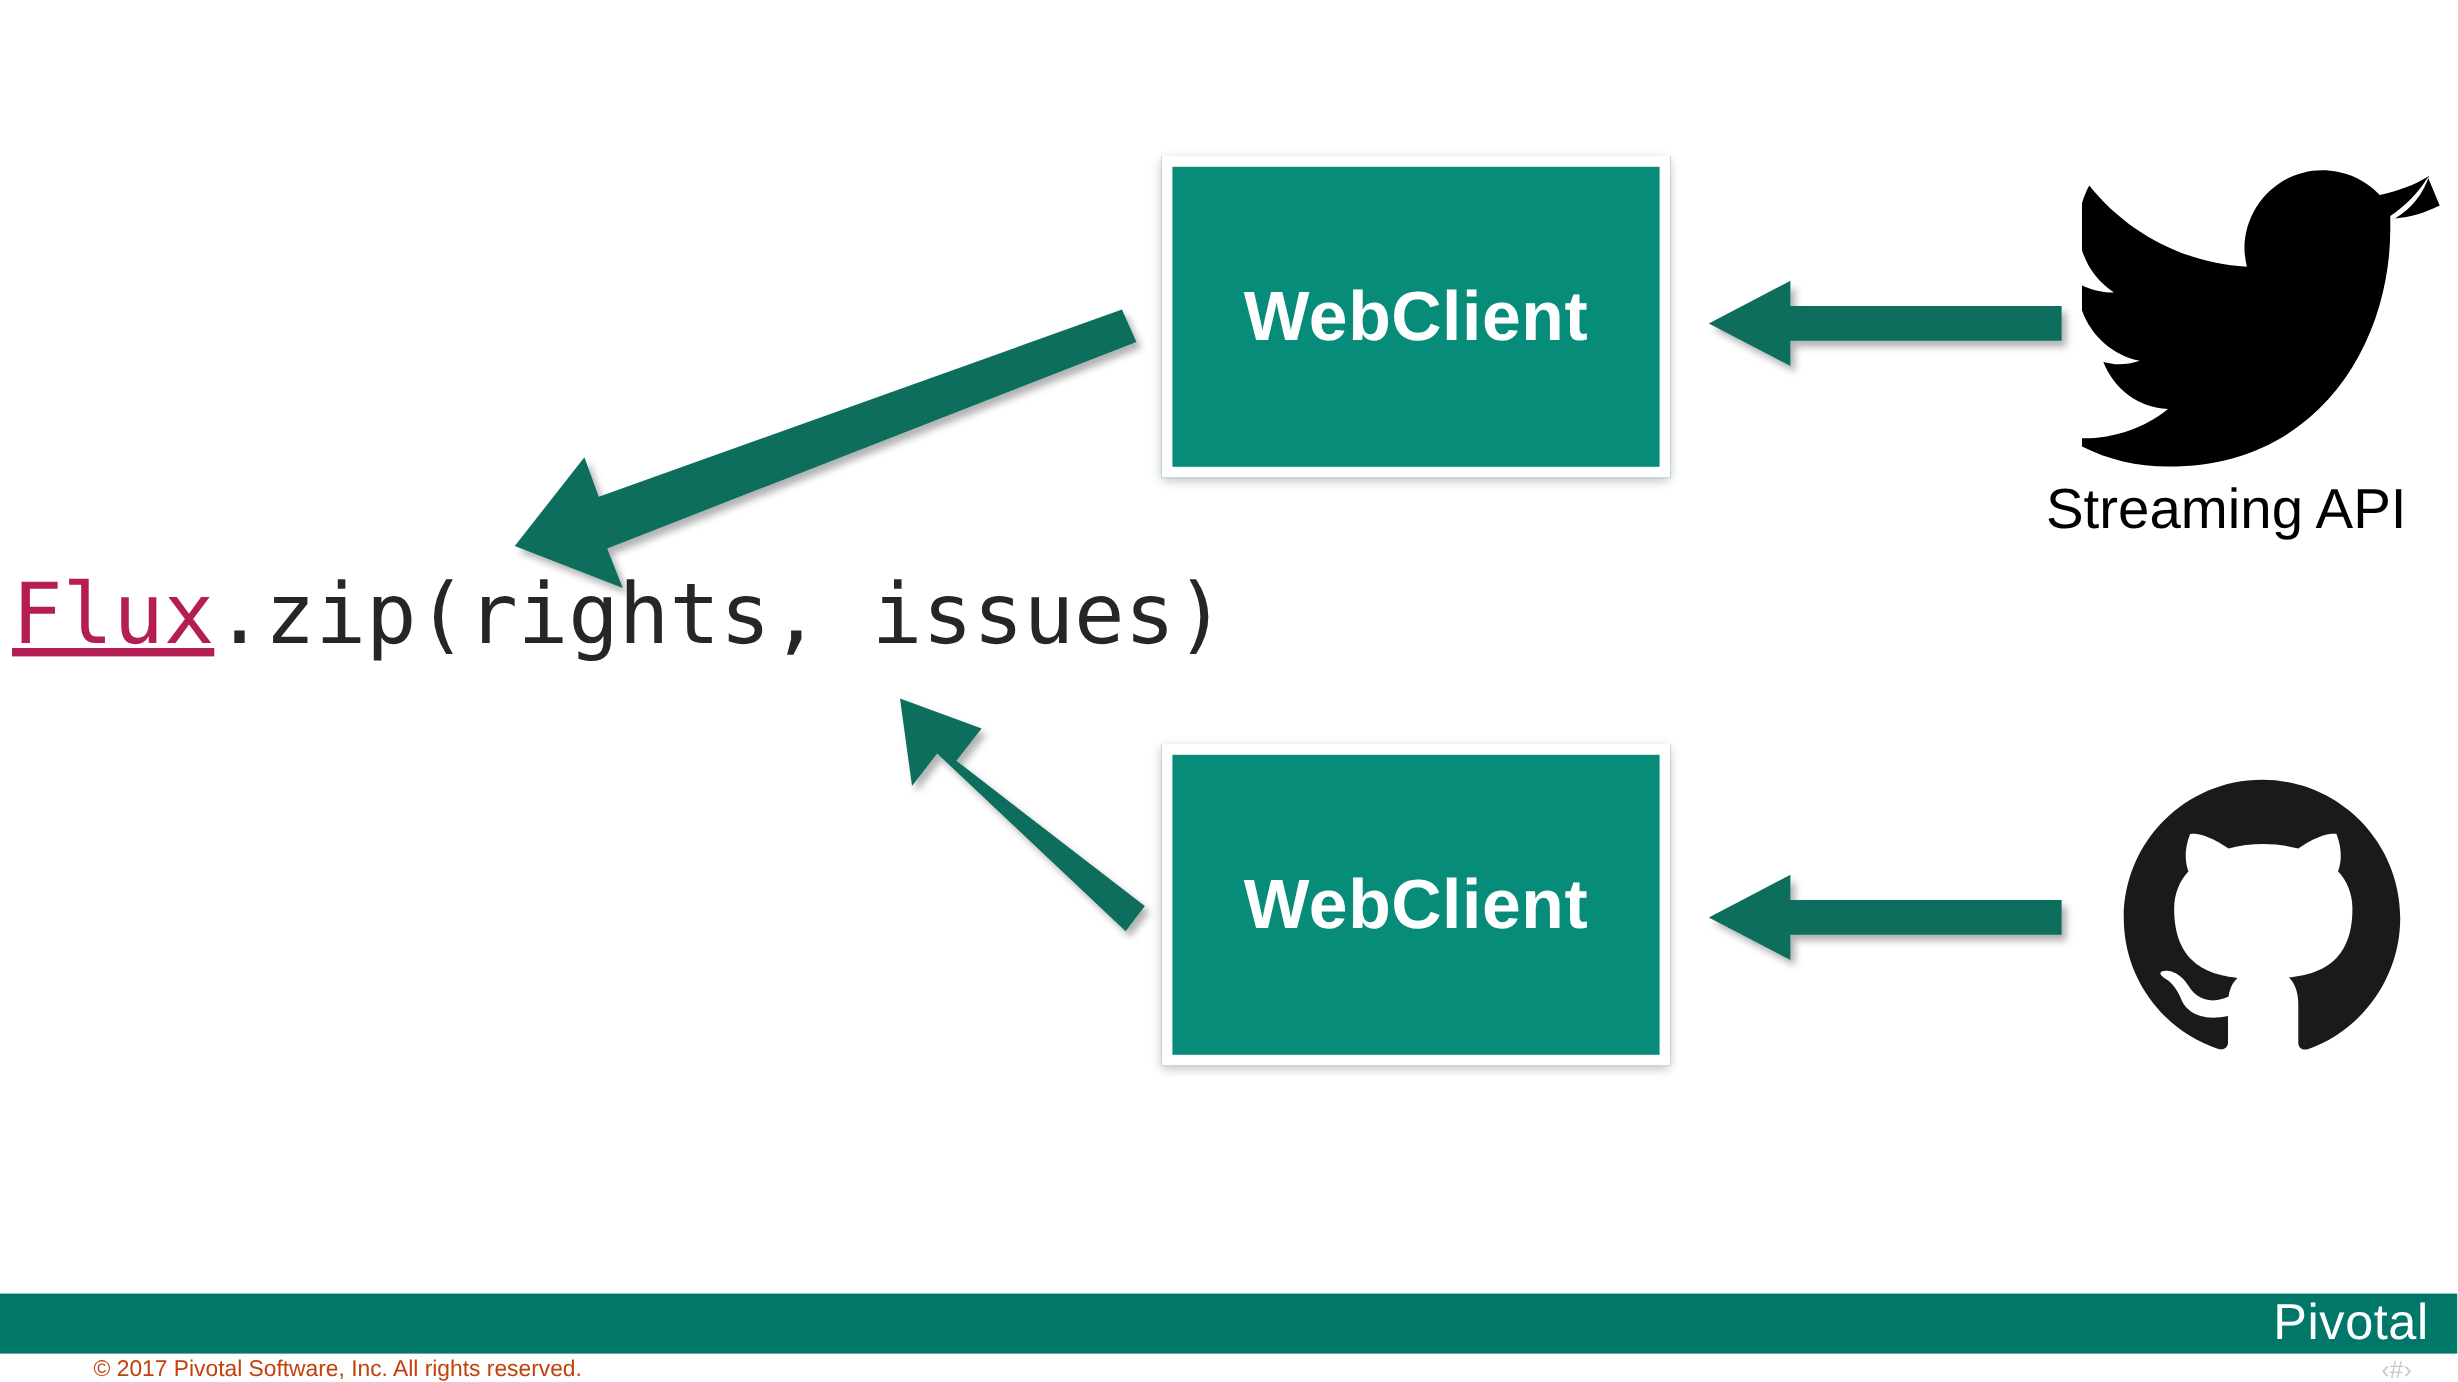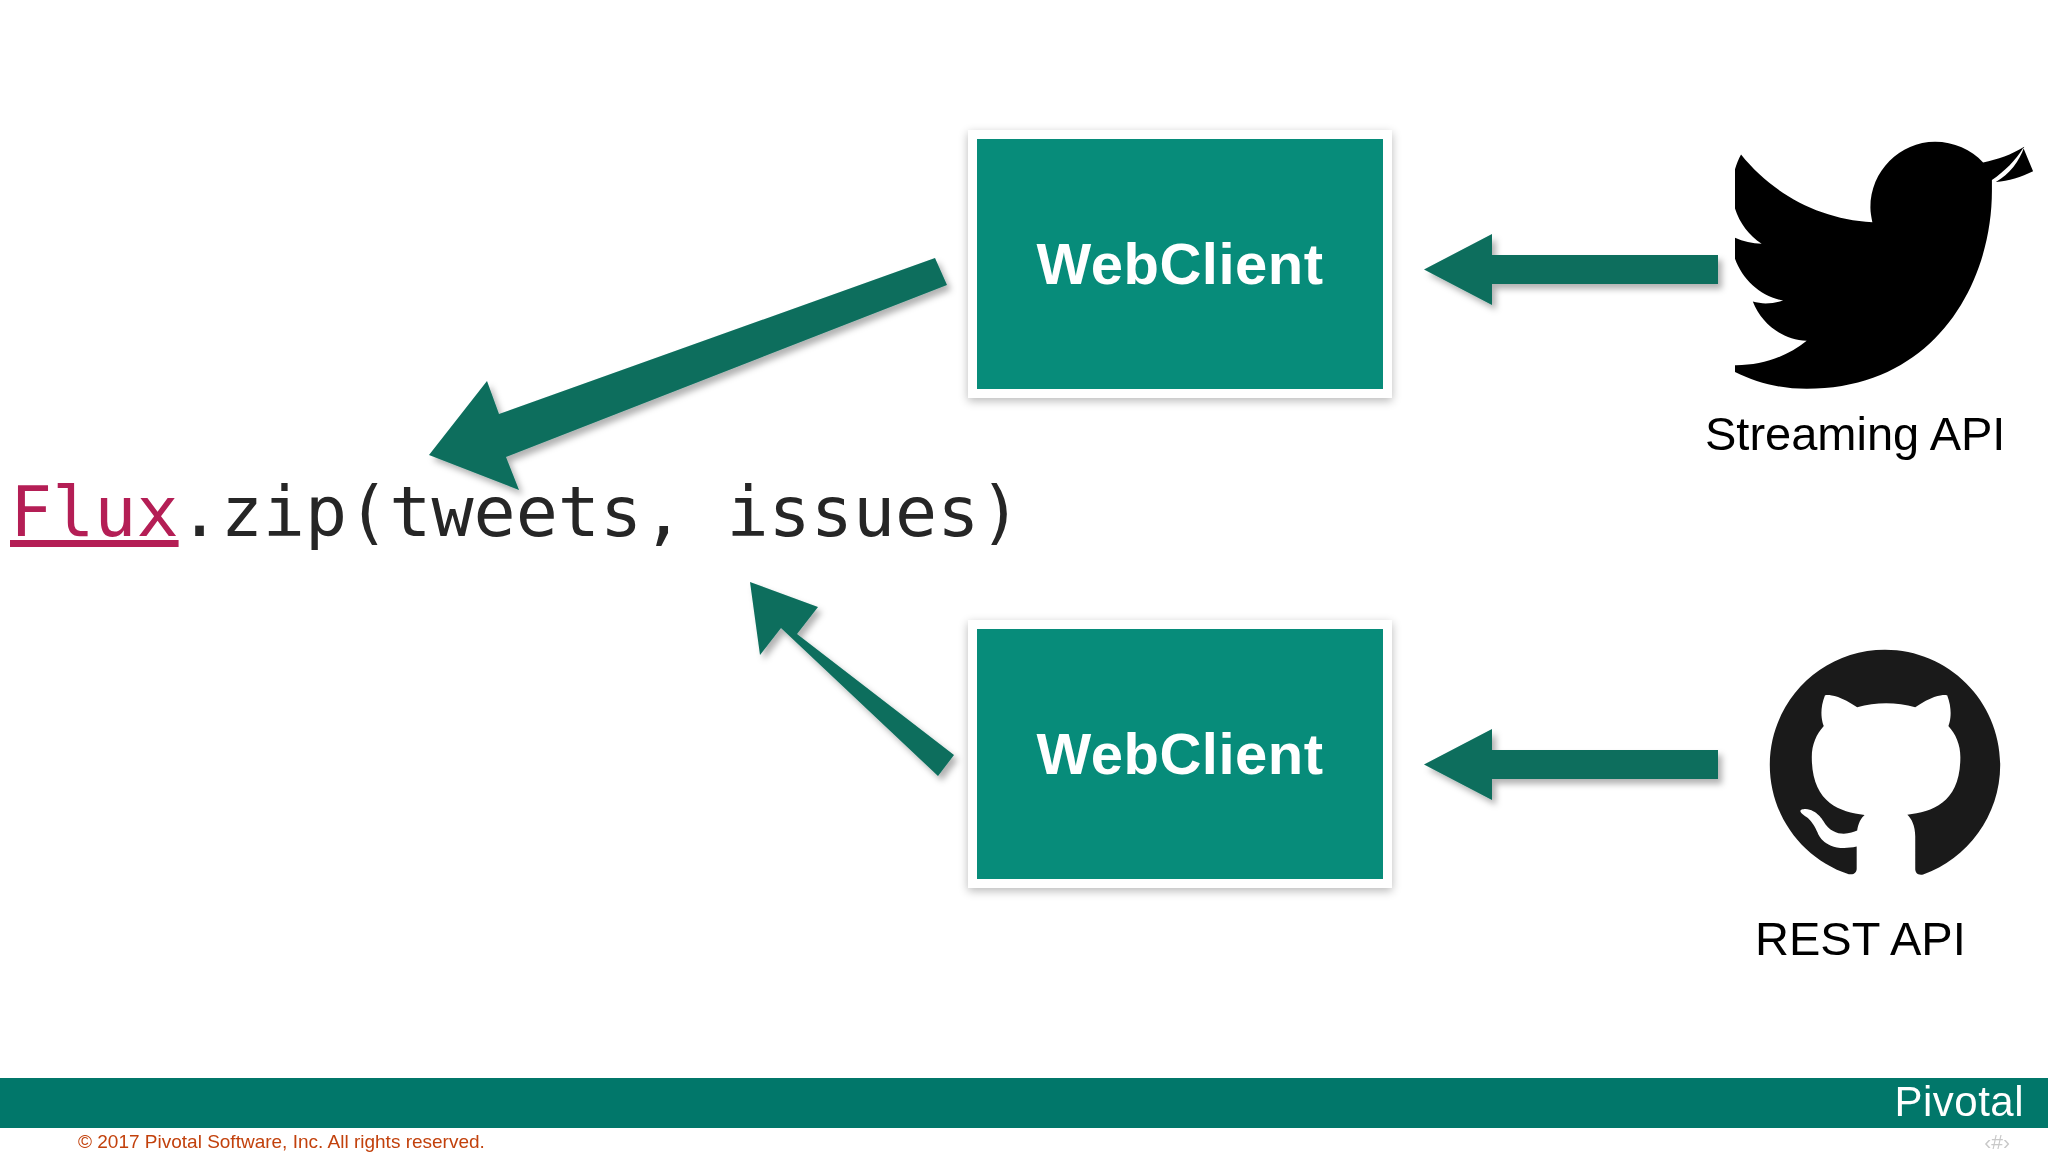--- a/index.html
+++ b/index.html
@@ -43,21 +43,21 @@
 
   
   .src-label {
     position: absolute;
     color: #000000;
     font-family: "Liberation Sans", sans-serif;
     font-size: 47px;
     line-height: 1;
     white-space: nowrap;
   }
-  #label-streaming { left: 1705px; top: 400px; margin-top: 10px; }
+  #label-streaming { left: 1705px; top: 400px; }
   #label-rest      { left: 1755px; top: 915px; }
 
   
   .logo {
     position: absolute;
   }
   #twitter-logo { left: 1735px; top: 140px; width: 300px; height: 250px; }
   #github-logo  { left: 1765px; top: 645px; width: 240px; height: 240px; }
 
   
@@ -176,23 +176,22 @@
       c0,-5.3 1.9,-9.6 5,-13 c-0.5,-1.2 -2.2,-6.2 0.5,-12.9
       c0,0 4.1,-1.3 13.4,5 c3.9,-1.1 8,-1.6 12.1,-1.6
       c4.1,0 8.2,0.6 12.1,1.6 c9.2,-6.3 13.3,-5 13.3,-5
       c2.6,6.7 1,11.7 0.5,12.9 c3.1,3.4 5,7.7 5,13
       c0,18.6 -11.3,22.7 -22.1,23.9 c1.7,1.5 3.3,4.5 3.3,9.1
       c0,6.6 0,11.9 0,13.5 c0,1.3 0.9,2.8 3.3,2.3
       C84.2,89.2 98,71.2 98,50 C98,23.5 76.5,2 50,2 Z"></path>
   </svg>
 
   <div id="label-streaming" class="src-label">Streaming API</div>
-  <div id="label-rest" class="src-label">REST API</div>
-
-  <div id="code-expr"><span class="cls">Flux</span><span class="rest">.zip(tweets, issues)</span></div>
+
+  <div id="code-expr"><span class="cls">Flux</span><span class="rest">.zip(rights, issues)</span></div>
 
   <div id="footer-bar"></div>
 
   <svg id="pivotal-logo" viewBox="0 0 240 52">
     <text x="238" y="40" text-anchor="end" fill="#ffffff" font-family="Liberation Sans, sans-serif" font-size="42" letter-spacing="0.5">Pivotal</text>
   </svg>
 
   <div id="copyright">© 2017 Pivotal Software, Inc.  All rights reserved.</div>
 
   <div id="slide-number">‹#›</div>

